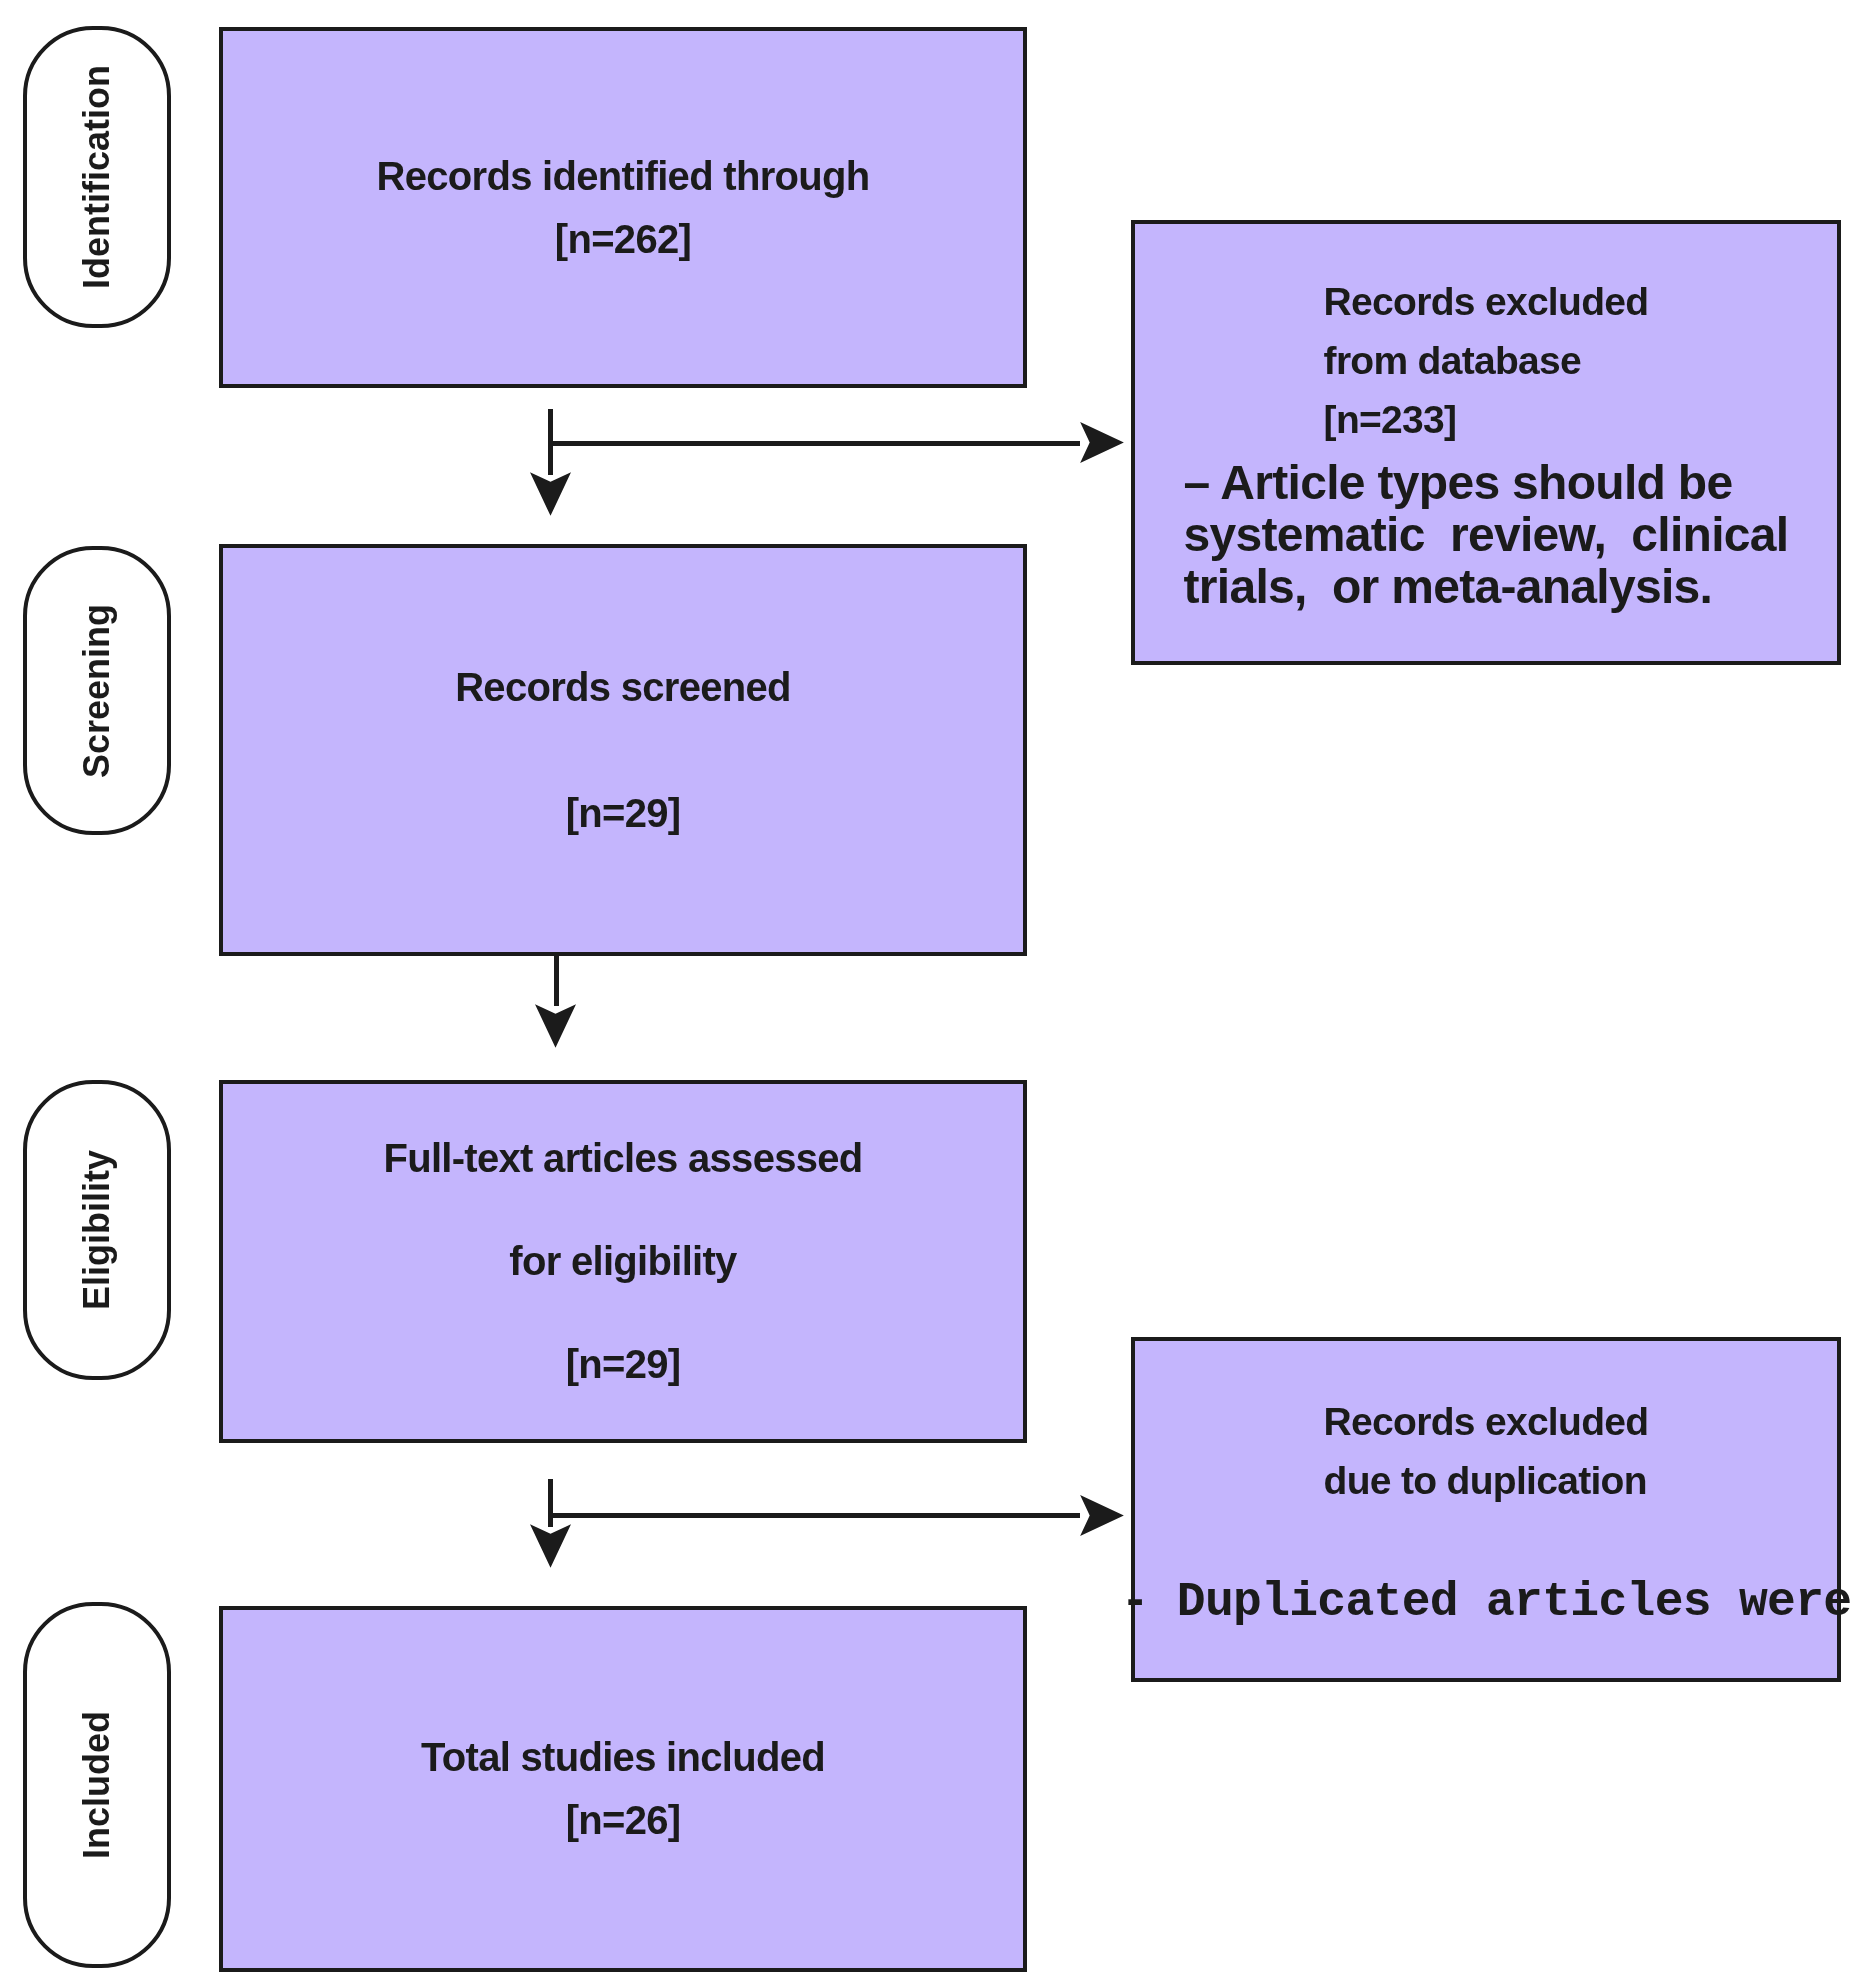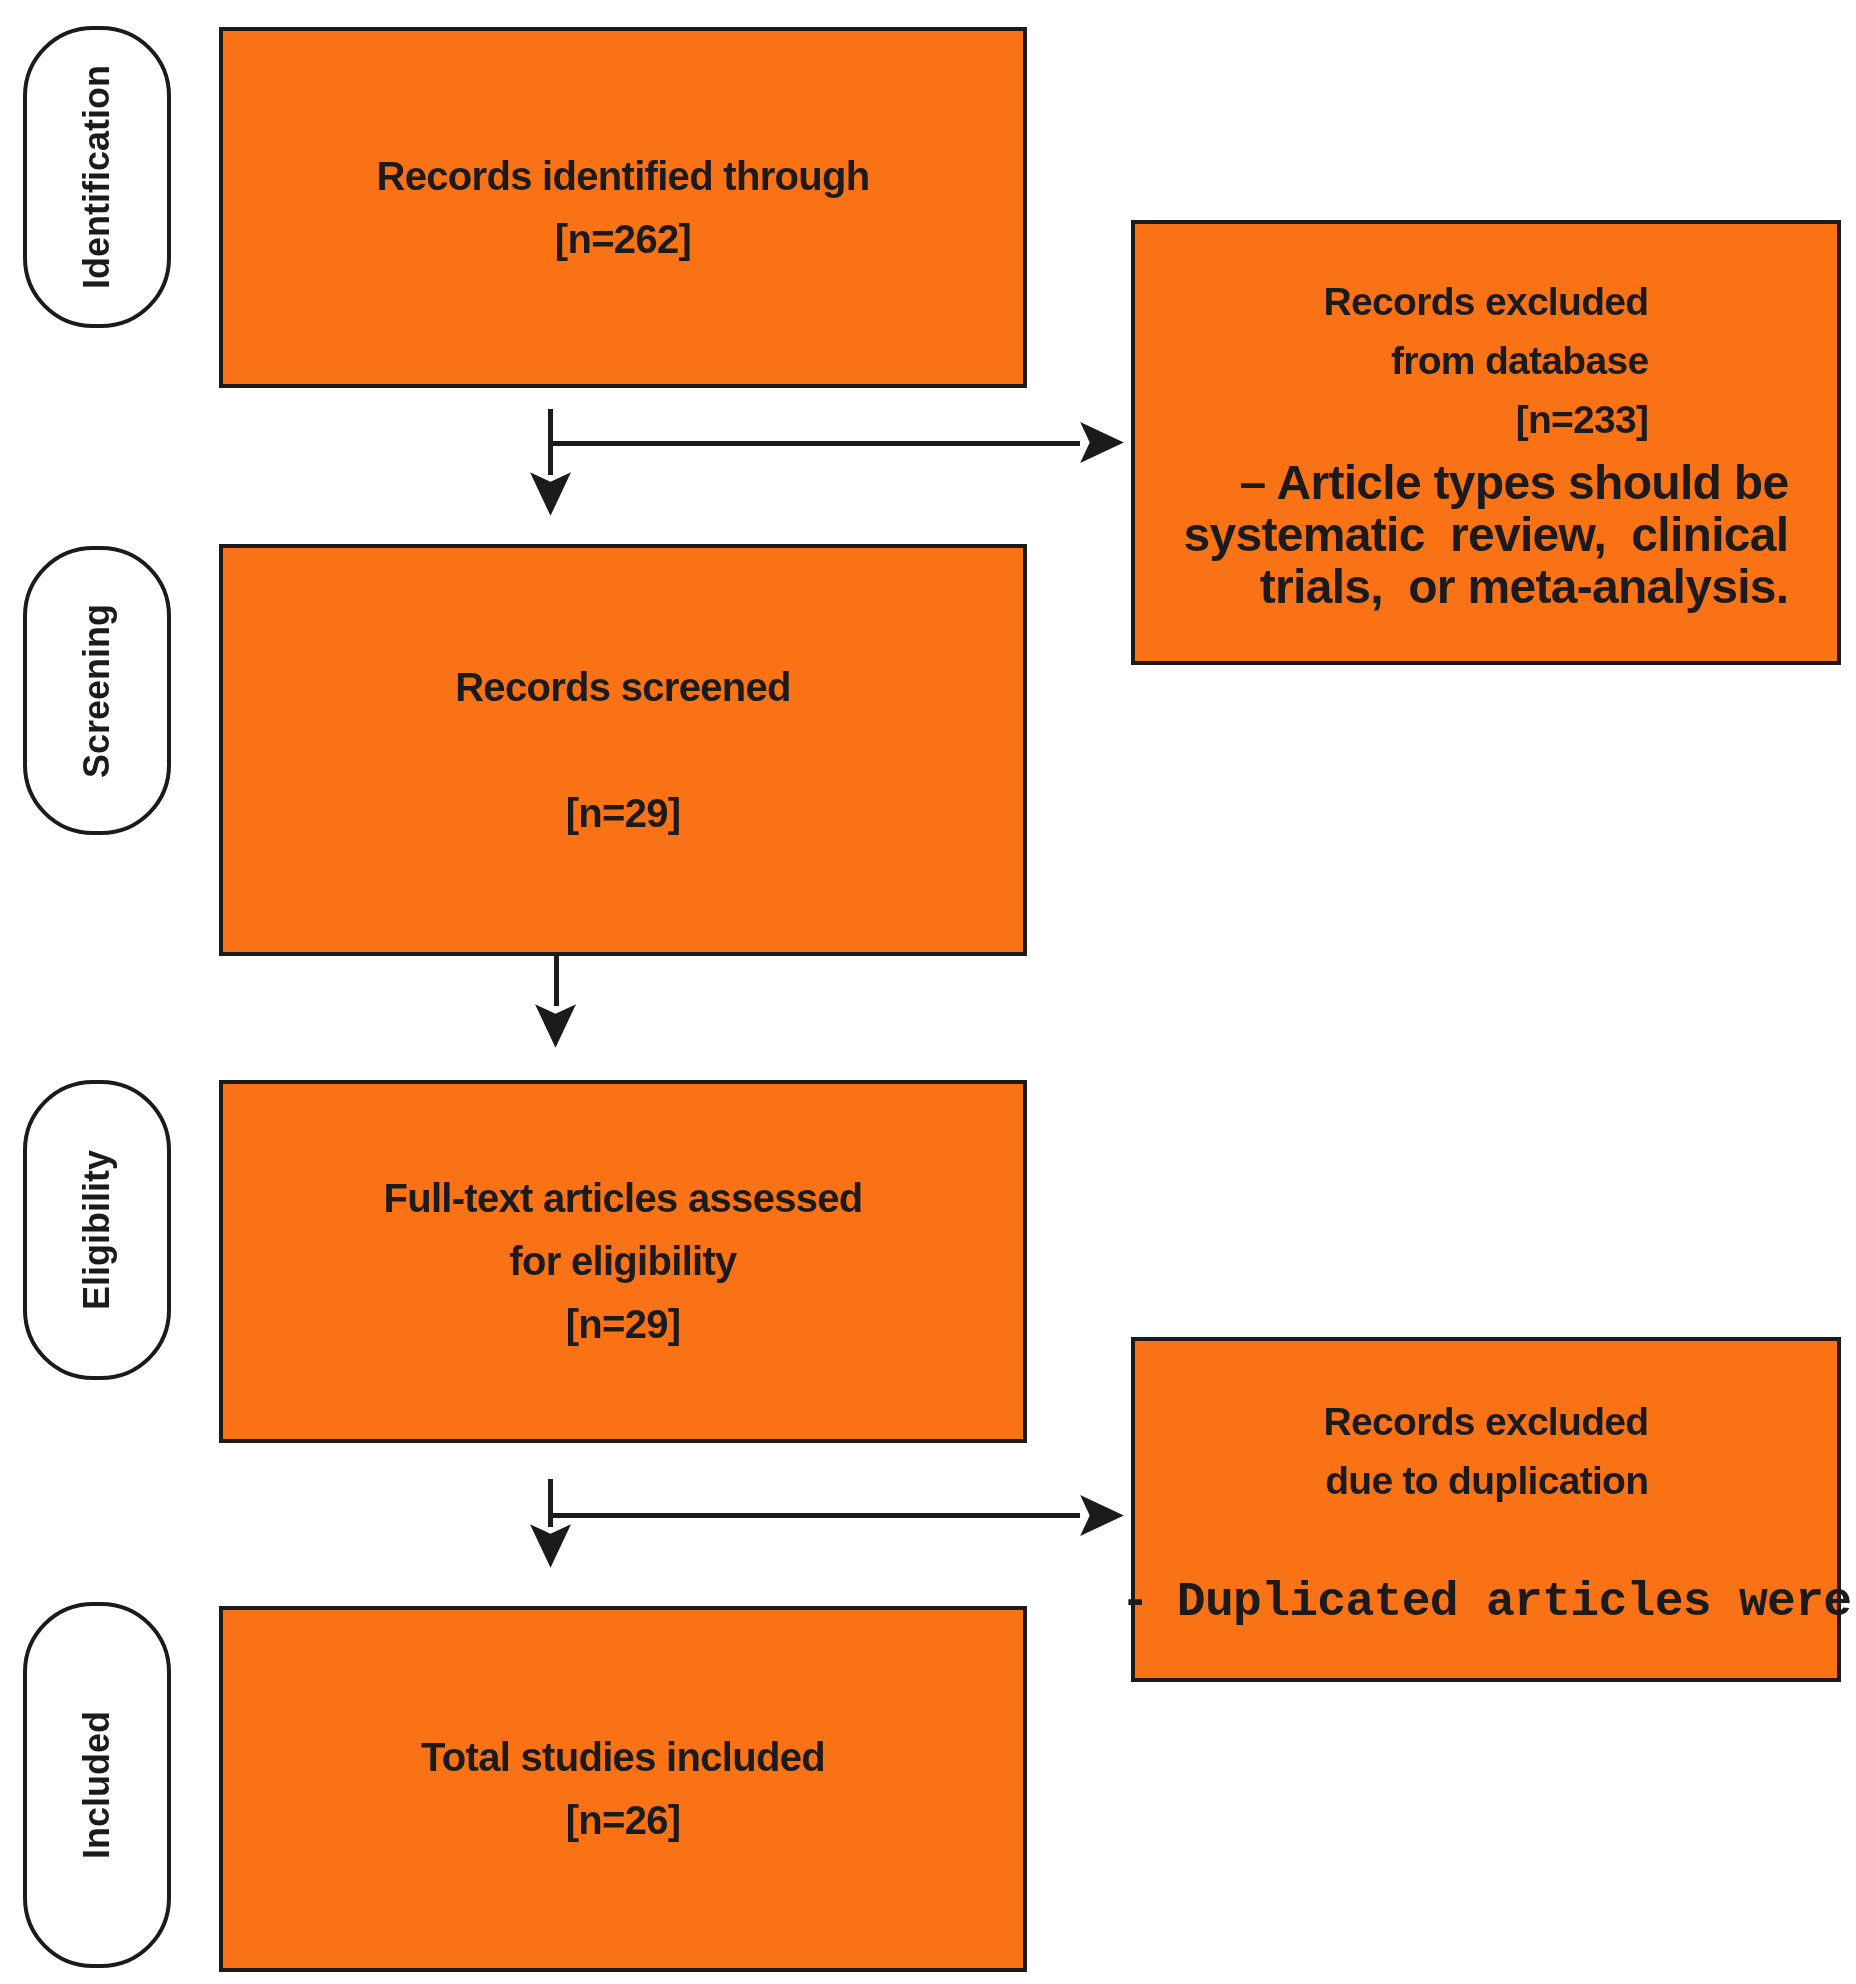--- a/index.html
+++ b/index.html
@@ -13,23 +13,23 @@
     position:absolute;left:22.6px;width:140px;
     border:4.1px solid #1b1b1b;border-radius:70px;background:#ffffff;
     display:flex;align-items:center;justify-content:center;
   }
   .stage .vtext{
     transform:rotate(-90deg);white-space:nowrap;
     font-size:36px;letter-spacing:0;
   }
   
   .fbox{
-    position:absolute;border:4.8px solid #1b1b1b;background:#f97316;
+    position:absolute;border:4.8px solid #1b1b1b;background:#c4b5fd;
     display:flex;flex-direction:column;align-items:center;justify-content:center;
-    text-align:right;
+    text-align:left;
   }
   .main{left:219px;width:800px;}
   .side{left:1131px;width:702px;}
   .bline{font-size:40px;line-height:63px;min-height:63px;white-space:pre;letter-spacing:-0.7px;}
   .hline-side{font-size:39px;line-height:59px;min-height:59px;white-space:pre;letter-spacing:-0.7px;}
   .dline{font-size:48px;line-height:52px;min-height:52px;white-space:pre;letter-spacing:-0.7px;}
   .detail-block-1{margin-top:8.2px;}
   .detail-block-2{margin-top:66px;font-family:Liberation Mono, monospace;}
   
   .vline,.hline{position:absolute;background:#1b1b1b;}
@@ -58,21 +58,21 @@
     <div class="bline">Records identified through</div>
     <div class="bline">[n=262]</div>
   </div>
 
   <div class="fbox main" style="top:544px;height:404px;">
     <div class="bline">Records screened</div>
     <div class="bline"></div>
     <div class="bline">[n=29]</div>
   </div>
 
-  <div class="fbox main" style="top:1080px;height:355px;">
+  <div class="fbox main" style="top:1080px;height:355px;gap:40px;">
     <div class="bline">Full-text articles assessed</div>
     <div class="bline">for eligibility</div>
     <div class="bline">[n=29]</div>
   </div>
 
   <div class="fbox main" style="top:1606px;height:358px;">
     <div class="bline">Total studies included</div>
     <div class="bline">[n=26]</div>
   </div>
 

